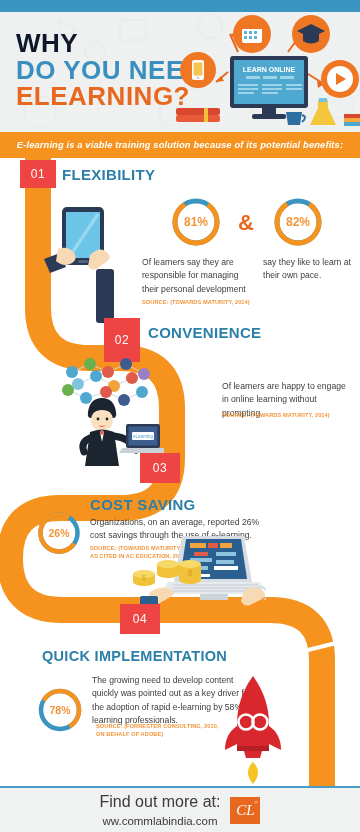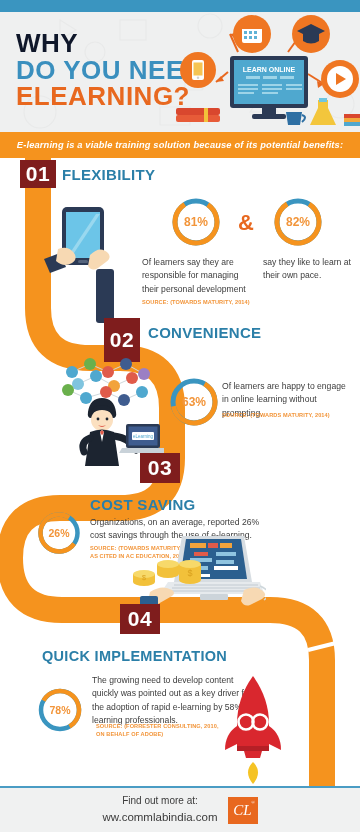--- a/index.html
+++ b/index.html
@@ -44,22 +44,22 @@
     color:#fff; font-size:9.3px; font-style:italic; font-weight:bold; letter-spacing:.15px;
   }
 
   
   .pathwrap { position:absolute; left:0; top:158px; width:360px; height:628px; }
 
   
   .content { position:absolute; left:0; top:158px; width:360px; height:628px; }
 
   .stepbadge {
-    position:absolute; background:#7f1d1d; color:#fff;
-    font-size:21px; font-weight:bold; letter-spacing:.5px;
+    position:absolute; background:#ef4444; color:#fff;
+    font-size:12px; font-weight:normal; letter-spacing:.5px;
     display:flex; align-items:center; justify-content:center;
   }
 
   .sechead {
     position:absolute; color:#2b7fa8; font-weight:bold;
     font-size:15px; letter-spacing:.3px;
   }
 
   .body-txt { position:absolute; color:#3c3c3c; font-size:8.6px; line-height:1.55; }
   .src-txt { position:absolute; color:#f2953a; font-size:5.6px; font-weight:bold; line-height:1.5; letter-spacing:.1px; }
@@ -73,21 +73,21 @@
   }
   .donut.small .lbl { font-size:10.5px; }
 
   
   .footline { position:absolute; left:0; top:786px; width:360px; height:2px; background:#4a9cc4; }
   .footer {
     position:absolute; left:0; top:788px; width:360px; height:44px; background:#f0f1f1;
     display:flex; align-items:center; justify-content:center; gap:10px;
   }
   .foot-text { text-align:center; color:#3b3b3b; }
-  .foot-text .l1 { font-size:10px; line-height:1.45; }
+  .foot-text .l1 { font-size:16px; line-height:1.45; }
   .foot-text .l2 { font-size:11.5px; line-height:1.45; }
   .logo {
     width:30px; height:27px; background:#e8681f; color:#fff;
     display:flex; align-items:center; justify-content:center;
     font-family:"Liberation Serif", serif; font-style:italic; font-size:15px; position:relative;
   }
   .logo sup { position:absolute; right:2.5px; top:3px; font-size:5px; font-style:normal; }
 </style>
 </head>
 <body>
@@ -305,27 +305,20 @@
       <path d="M58 86 q16 2 22 14" stroke="#1c2430" stroke-width="7" fill="none" stroke-linecap="round"></path>
       <path d="M34 88 q-10 4 -6 14" stroke="#1c2430" stroke-width="7" fill="none" stroke-linecap="round"></path>
 
       <rect x="70" y="74" width="34" height="24" rx="2" fill="#2b3a55"></rect>
       <rect x="72.5" y="76.5" width="29" height="19" fill="#3f5c8f"></rect>
       <rect x="76" y="82" width="22" height="8" rx="1" fill="#fff"></rect>
       <text x="87" y="88" font-family="Liberation Sans, sans-serif" font-size="4.5" fill="#4fa8cf" text-anchor="middle">eLearning</text>
       <path d="M66 98 h42 l3 5 h-48 z" fill="#c9d2d9"></path>
     </svg>
 
-    <div class="donut" style="left:168px; top:218px; width:52px; height:52px;">
-      <svg width="52" height="52" viewBox="0 0 52 52">
-        <circle cx="26" cy="26" r="21" fill="none" stroke="#3a95c0" stroke-width="5"></circle>
-        <circle cx="26" cy="26" r="21" fill="none" stroke="#f5931e" stroke-width="5" stroke-dasharray="83.1 131.9" transform="rotate(-60 26 26)"></circle>
-      </svg>
-      <div class="lbl">63%</div>
-    </div>
 
     <div class="body-txt" style="left:222px; top:222px; width:130px;">Of learners are happy to engage in online learning without prompting.</div>
     <div class="src-txt" style="left:222px; top:253px; width:140px;">SOURCE: (TOWARDS MATURITY, 2014)</div>
 
     <div class="stepbadge" style="left:140px; top:295px; width:40px; height:30px;">03</div>
     <div class="sechead" style="left:90px; top:338px;">COST SAVING</div>
 
     <div class="donut small" style="left:36px; top:352px; width:46px; height:46px;">
       <svg width="46" height="46" viewBox="0 0 46 46">
         <circle cx="23" cy="23" r="18.5" fill="none" stroke="#3a95c0" stroke-width="4.5"></circle>

